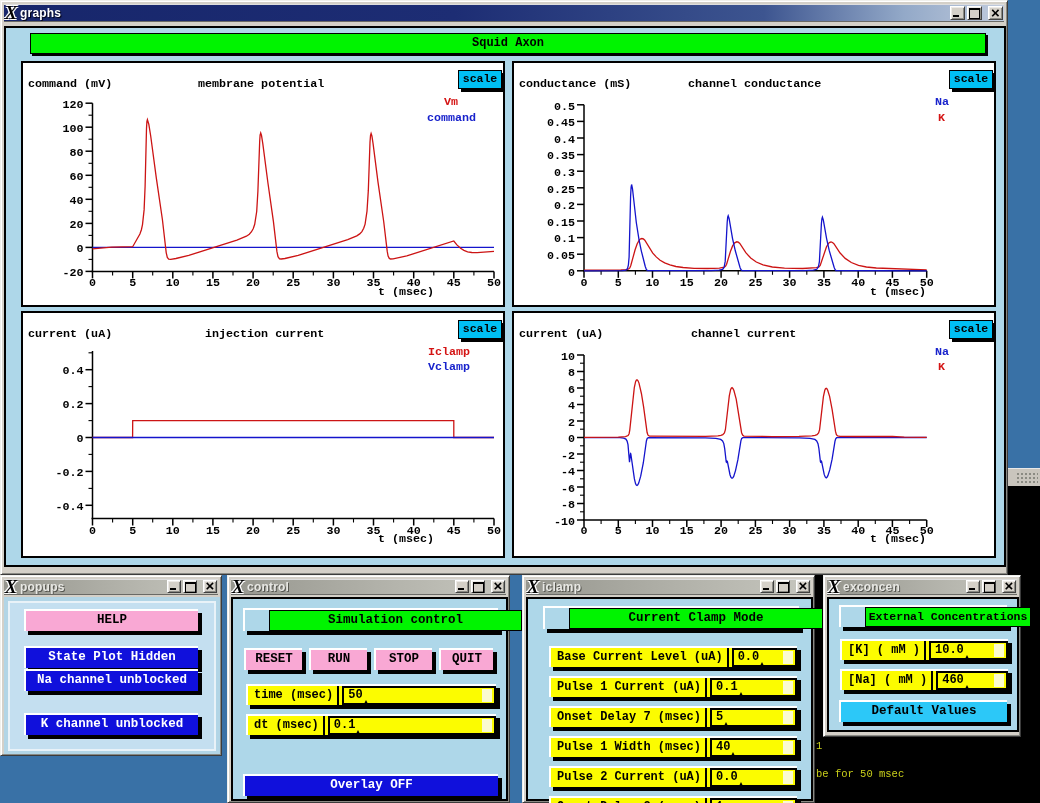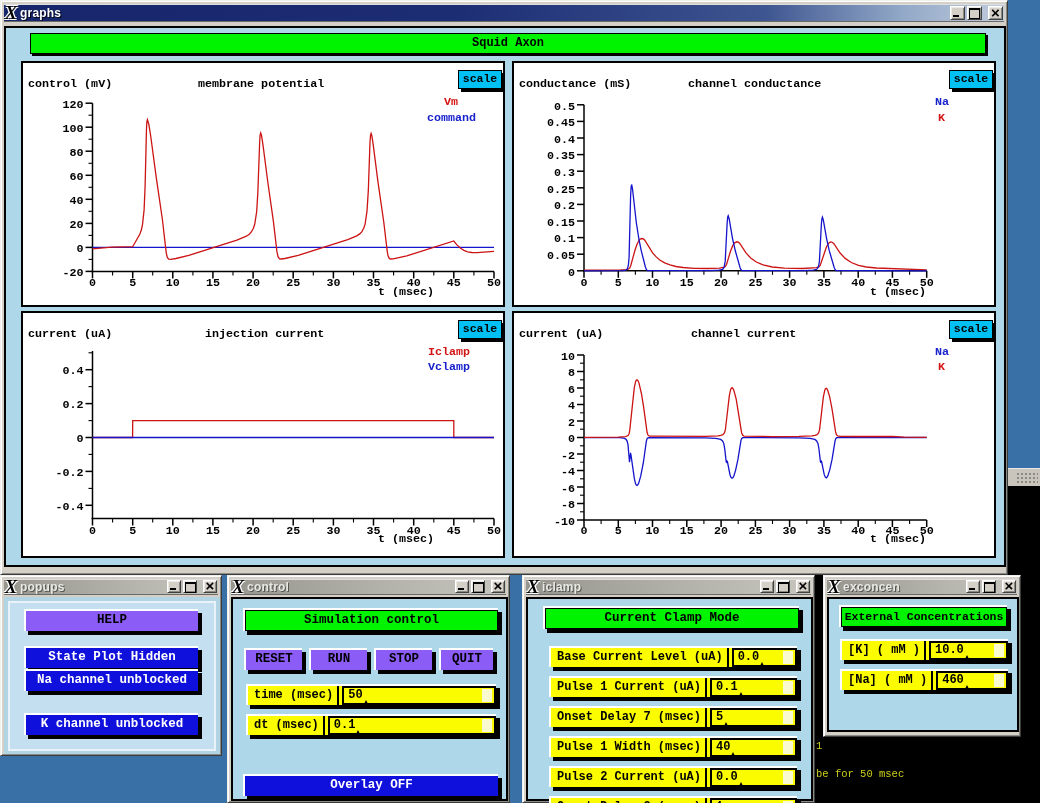--- a/index.html
+++ b/index.html
@@ -24,25 +24,25 @@
 .tbtn { width:14px; height:13px; background:#d4d0c8; position:relative; top:-1px;
   border:1px solid; border-color:#fff #404040 #404040 #fff;
   box-shadow: inset 1px 1px 0 #eceae6, inset -1px -1px 0 #8a8a84; }
 .g-min:after { content:""; position:absolute; left:2px; bottom:2px; width:6px; height:2px; background:#000; }
 .g-max:after { content:""; position:absolute; left:1px; top:1px; width:9px; height:8px; border:1px solid #000; border-top-width:2px;}
 .g-x { display:flex; align-items:center; justify-content:center; margin-left:4px; }
 .g-x:after { content:"\00d7"; font-weight:bold; font-size:15px; line-height:10px; color:#000; font-family:"Liberation Sans",sans-serif; }
 .btn { position:absolute; border-top:2px solid #fff; border-left:2px solid #fff;
   box-shadow:4px 4px 0 #000; text-align:center;
   font-family:"Liberation Mono",monospace; font-weight:bold; font-size:12.5px; color:#000; }
-.cyan { background:#8b5cf6; }
+.cyan { background:#f9a8d4; }
 .cyan2 { background:#2cc8f8; }
 .blue { background:#1010dc; color:#fff; }
 .greenb { background:#00f400; border:1px solid #000; width:100%; height:100%;
-  text-align:center; font-family:"Liberation Mono",monospace; font-weight:bold; font-size:12.5px;}
+  text-align:center; font-family:"Liberation Mono",monospace; font-weight:bold; font-size:12.5px;margin-left:24px;}
 .greenwrap { position:absolute; border-top:2px solid #fff; border-left:2px solid #fff; box-shadow:4px 4px 0 #000; }
 .frow { position:absolute; border-top:2px solid #fff; border-left:2px solid #fff;
   box-shadow:4px 4px 0 #000; display:flex; background:#fcfc00;
   font-family:"Liberation Mono",monospace; font-weight:bold; font-size:12px; color:#000;}
 .flab { background:#fcfc00; padding:2px 3px 0 6px; white-space:nowrap; }
 .fdiv { width:6px; background:linear-gradient(90deg,#fcfc00 0 1px,#000 1px 3px,#fcfc00 3px); flex:none;}
 .fval { flex:1; border:2px solid #000; background:#fcfc00; padding:0 2px 0 4px; position:relative; white-space:nowrap;}
 .fval:after { content:""; position:absolute; right:2px; top:1px; bottom:1px; width:10px; background:#fafad0; }
 .caret { display:inline-block; width:0; height:0; border-left:2.5px solid transparent; border-right:2.5px solid transparent; border-bottom:4px solid #000; vertical-align:-6px; margin-left:1px;}
 .chart { position:absolute; }
@@ -323,21 +323,21 @@
         <line x1="771.5" y1="519.0" x2="771.5" y2="523.0" stroke="#000" stroke-width="1.1"></line>
         <line x1="805.8" y1="519.0" x2="805.8" y2="523.0" stroke="#000" stroke-width="1.1"></line>
         <line x1="840.0" y1="519.0" x2="840.0" y2="523.0" stroke="#000" stroke-width="1.1"></line>
         <line x1="874.3" y1="519.0" x2="874.3" y2="523.0" stroke="#000" stroke-width="1.1"></line>
         <line x1="908.6" y1="519.0" x2="908.6" y2="523.0" stroke="#000" stroke-width="1.1"></line>
         <text x="869" y="541" class="ct">t (msec)</text>
         <polyline points="583.0,436.6 618.8,436.6 622.7,437.1 624.9,438.1 626.1,440.1 627.0,443.6 628.5,461.2 629.4,453.3 629.6,452.5 629.8,452.7 633.4,477.9 634.6,482.8 635.3,484.0 636.0,484.4 636.8,483.8 637.7,482.1 639.7,475.2 642.3,462.0 645.4,440.0 646.2,437.4 647.3,436.6 704.2,436.8 714.9,437.3 719.7,438.4 721.6,439.9 722.8,442.6 723.7,447.7 725.2,460.7 725.4,461.1 726.0,460.1 726.4,460.5 729.0,473.7 730.0,476.4 731.0,477.3 731.8,476.8 732.7,475.4 734.5,469.6 736.9,458.7 739.9,439.9 740.7,437.4 741.8,436.6 798.2,436.8 809.0,437.3 813.9,438.4 815.7,439.9 817.0,442.6 817.9,447.5 819.4,460.5 819.6,461.0 820.3,460.1 820.6,460.5 823.2,473.4 824.2,475.9 825.2,476.8 826.0,476.2 826.9,474.7 828.8,468.7 831.1,458.2 834.0,440.1 834.7,437.7 835.6,436.7 925.7,436.5" fill="none" stroke="#1414cc" stroke-width="1.3"></polyline>
         <polyline points="583.0,436.3 617.3,436.2 624.5,435.7 627.1,434.6 628.1,432.7 628.8,428.8 633.3,386.7 634.6,380.7 635.3,379.2 636.0,378.8 636.9,379.6 638.0,382.1 640.4,392.5 642.6,405.9 646.1,431.5 647.0,434.2 648.5,435.2 704.4,435.4 716.9,434.9 719.9,434.4 721.8,433.7 723.4,431.9 724.4,428.7 728.3,394.9 729.6,388.7 730.3,387.1 731.0,386.6 731.9,387.4 732.9,389.5 735.2,398.2 740.6,431.7 741.6,434.1 742.9,435.1 771.3,435.6 798.0,435.4 810.9,434.8 814.0,434.4 816.0,433.7 817.6,431.9 818.6,428.6 822.4,395.6 823.8,389.3 824.5,387.7 825.2,387.2 825.9,387.7 826.7,389.2 828.6,395.4 831.1,408.3 834.5,430.4 835.4,433.6 836.6,435.0 839.0,435.3 855.1,435.5 891.4,435.4 903.2,436.1 925.7,436.3" fill="none" stroke="#cc1414" stroke-width="1.3"></polyline>
       </svg>
 
-    <div class="plab" style="left:27px;top:76px">control (mV)</div>
+    <div class="plab" style="left:27px;top:76px">command (mV)</div>
     <div class="plab" style="left:197px;top:76px">membrane potential</div>
     <div class="scaleb" style="left:457px;top:69px">scale</div>
     <div class="plab" style="left:443px;top:94px;color:#d41414">Vm</div>
     <div class="plab" style="left:426px;top:110px;color:#1822cc">command</div>
 
     <div class="plab" style="left:518px;top:76px">conductance (mS)</div>
     <div class="plab" style="left:687px;top:76px">channel conductance</div>
     <div class="scaleb" style="left:948px;top:69px">scale</div>
     <div class="plab" style="left:934px;top:94px;color:#1822cc">Na</div>
     <div class="plab" style="left:937px;top:110px;color:#d41414">K</div>
@@ -471,14 +471,15 @@
     <div class="frow" style="left:11px;top:40px;width:168px;height:21px">
         <span class="flab">[K] ( mM )</span>
         <span class="fdiv"></span>
         <span class="fval">10.0<span class="caret"></span></span>
       </div>
     <div class="frow" style="left:11px;top:70px;width:168px;height:21px">
         <span class="flab">[Na] ( mM )</span>
         <span class="fdiv"></span>
         <span class="fval">460<span class="caret"></span></span>
       </div>
+    <div class="btn cyan2" style="left:10px;top:101px;width:168px;height:22px;line-height:18px">Default Values</div>
   </div>
 </div>
 
 </body></html>

